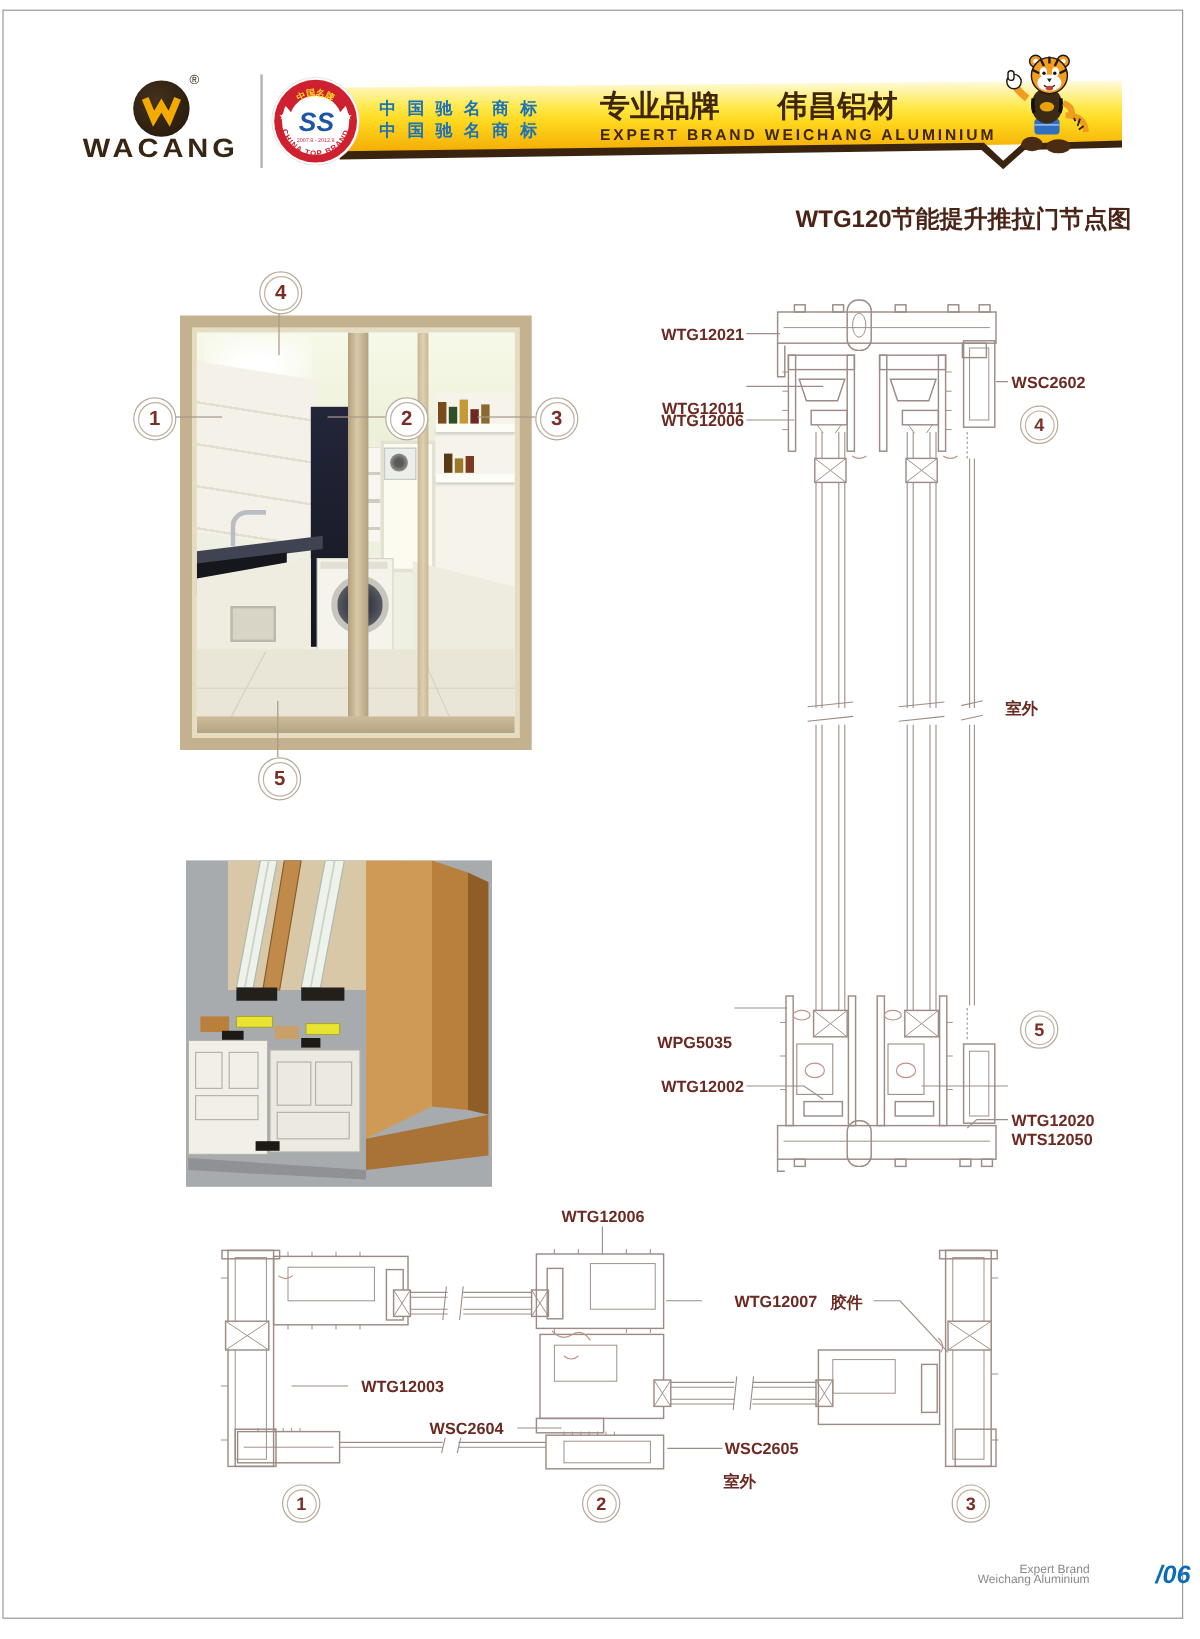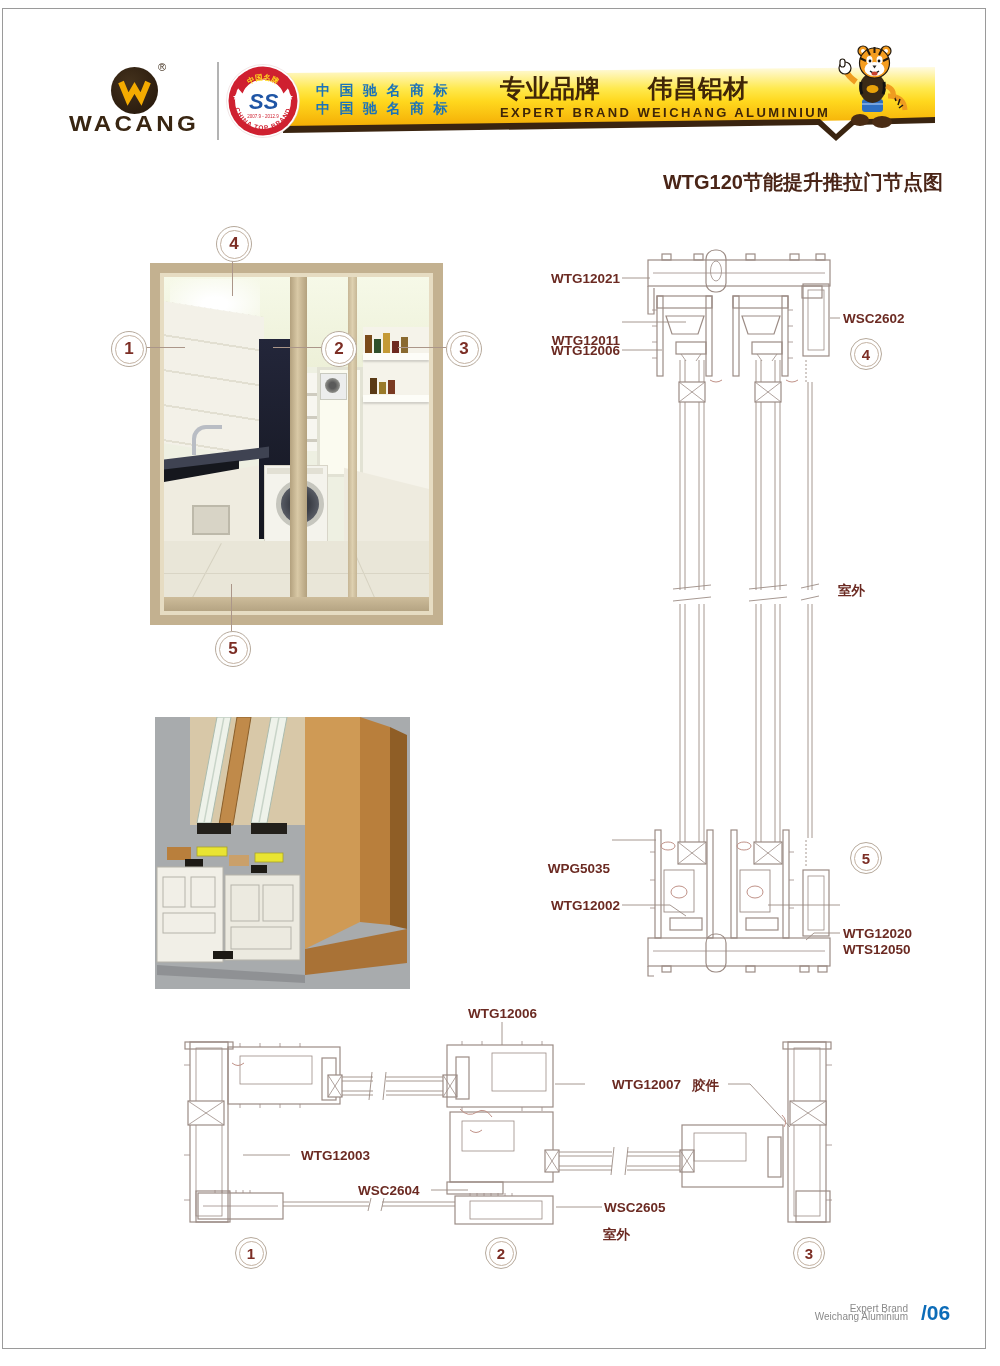--- a/index.html
+++ b/index.html
@@ -33,21 +33,21 @@
   
   .photo{position:absolute;left:150px;top:263px;width:293px;height:362px;border:10px solid #c3b190;box-sizing:border-box;background:#e6dcc2;}
   .photo-frame2{position:absolute;left:0;top:0;right:0;bottom:0;border:4px solid #e6dcc2;box-sizing:border-box;}
   .scene{position:absolute;left:4px;top:4px;width:265px;height:334px;overflow:hidden;background:#eef0e2;}
   .scene div{position:absolute;}
   .stile{position:absolute;top:0;height:334px;}
   .bottles{display:flex;gap:2px;align-items:flex-end;}
   .bottles span{display:inline-block;width:7px;}
   
   .foot-txt{position:absolute;left:778px;top:1305px;width:130px;text-align:right;font-size:10px;line-height:8px;color:#8a8a8a;}
-  .page-no{position:absolute;left:921px;top:1301px;font-size:21px;font-weight:bold;color:#0c6cb8;}
+  .page-no{position:absolute;left:963px;top:1301px;font-size:21px;font-weight:bold;font-style:italic;color:#0c6cb8;}
   .render3d{position:absolute;left:155px;top:717px;width:255px;height:272px;background:#a8abad;}
   svg{display:block;}
 </style>
 </head>
 <body>
 
 <div id="page">
   <div class="page-border"></div>
 
   <svg class="abs" style="left:240px;top:60px;" width="710" height="85" viewBox="0 0 710 85">

